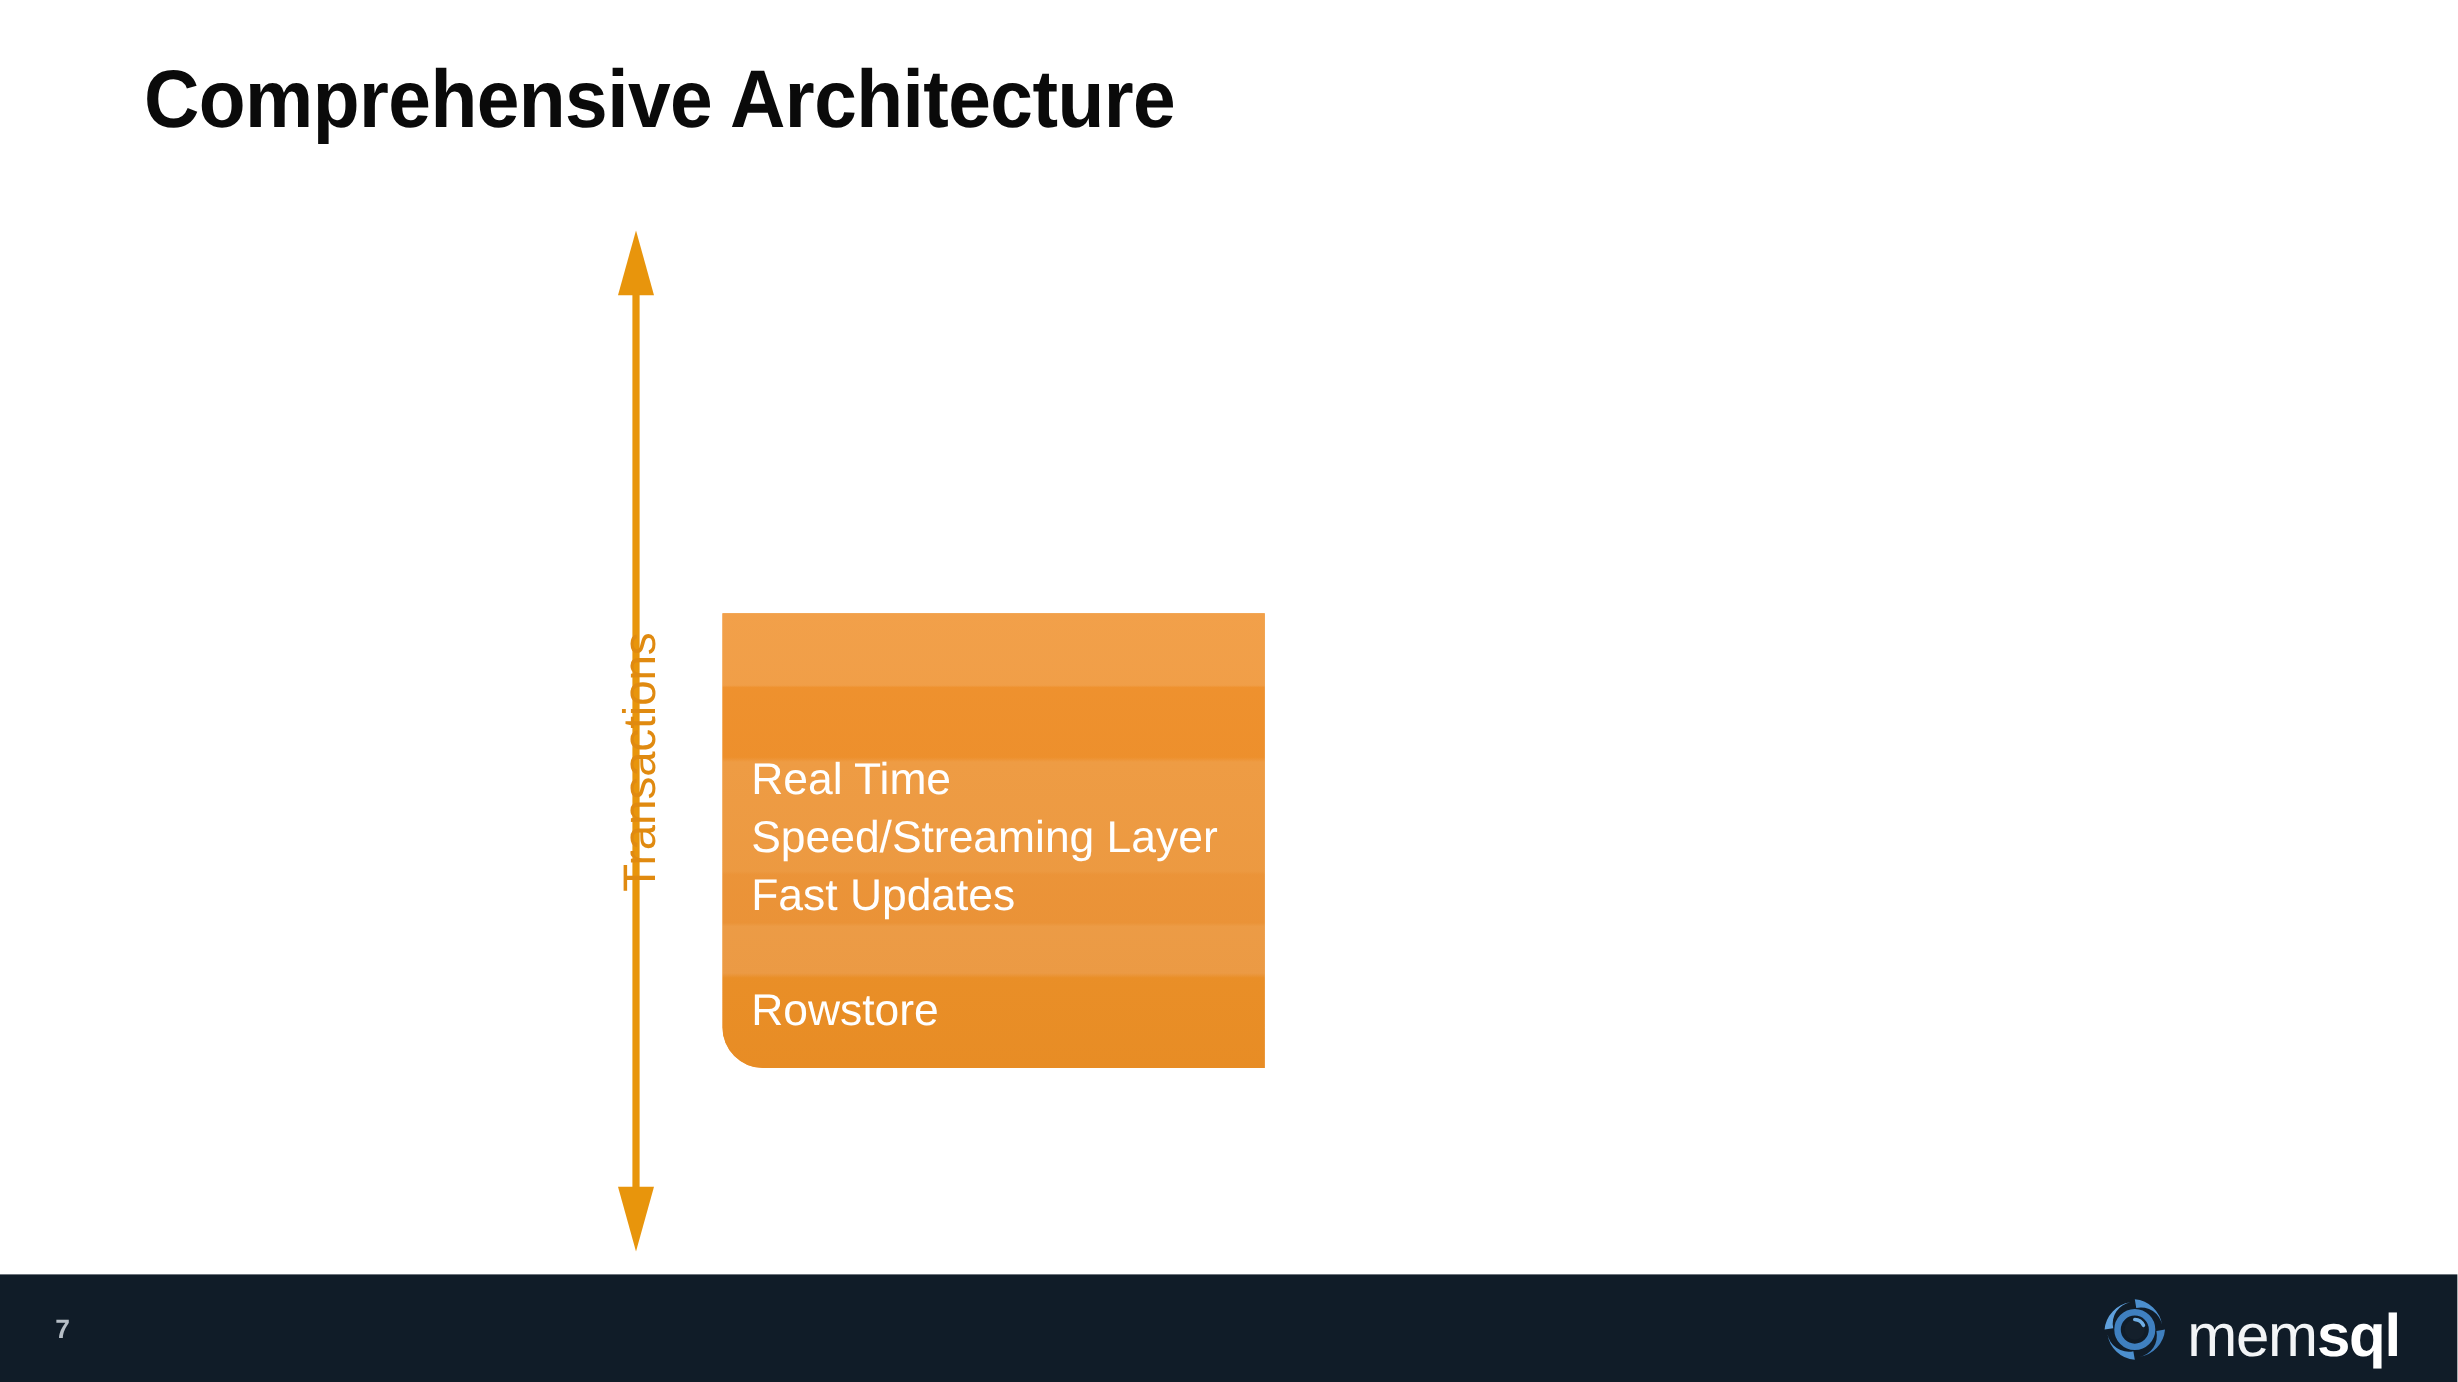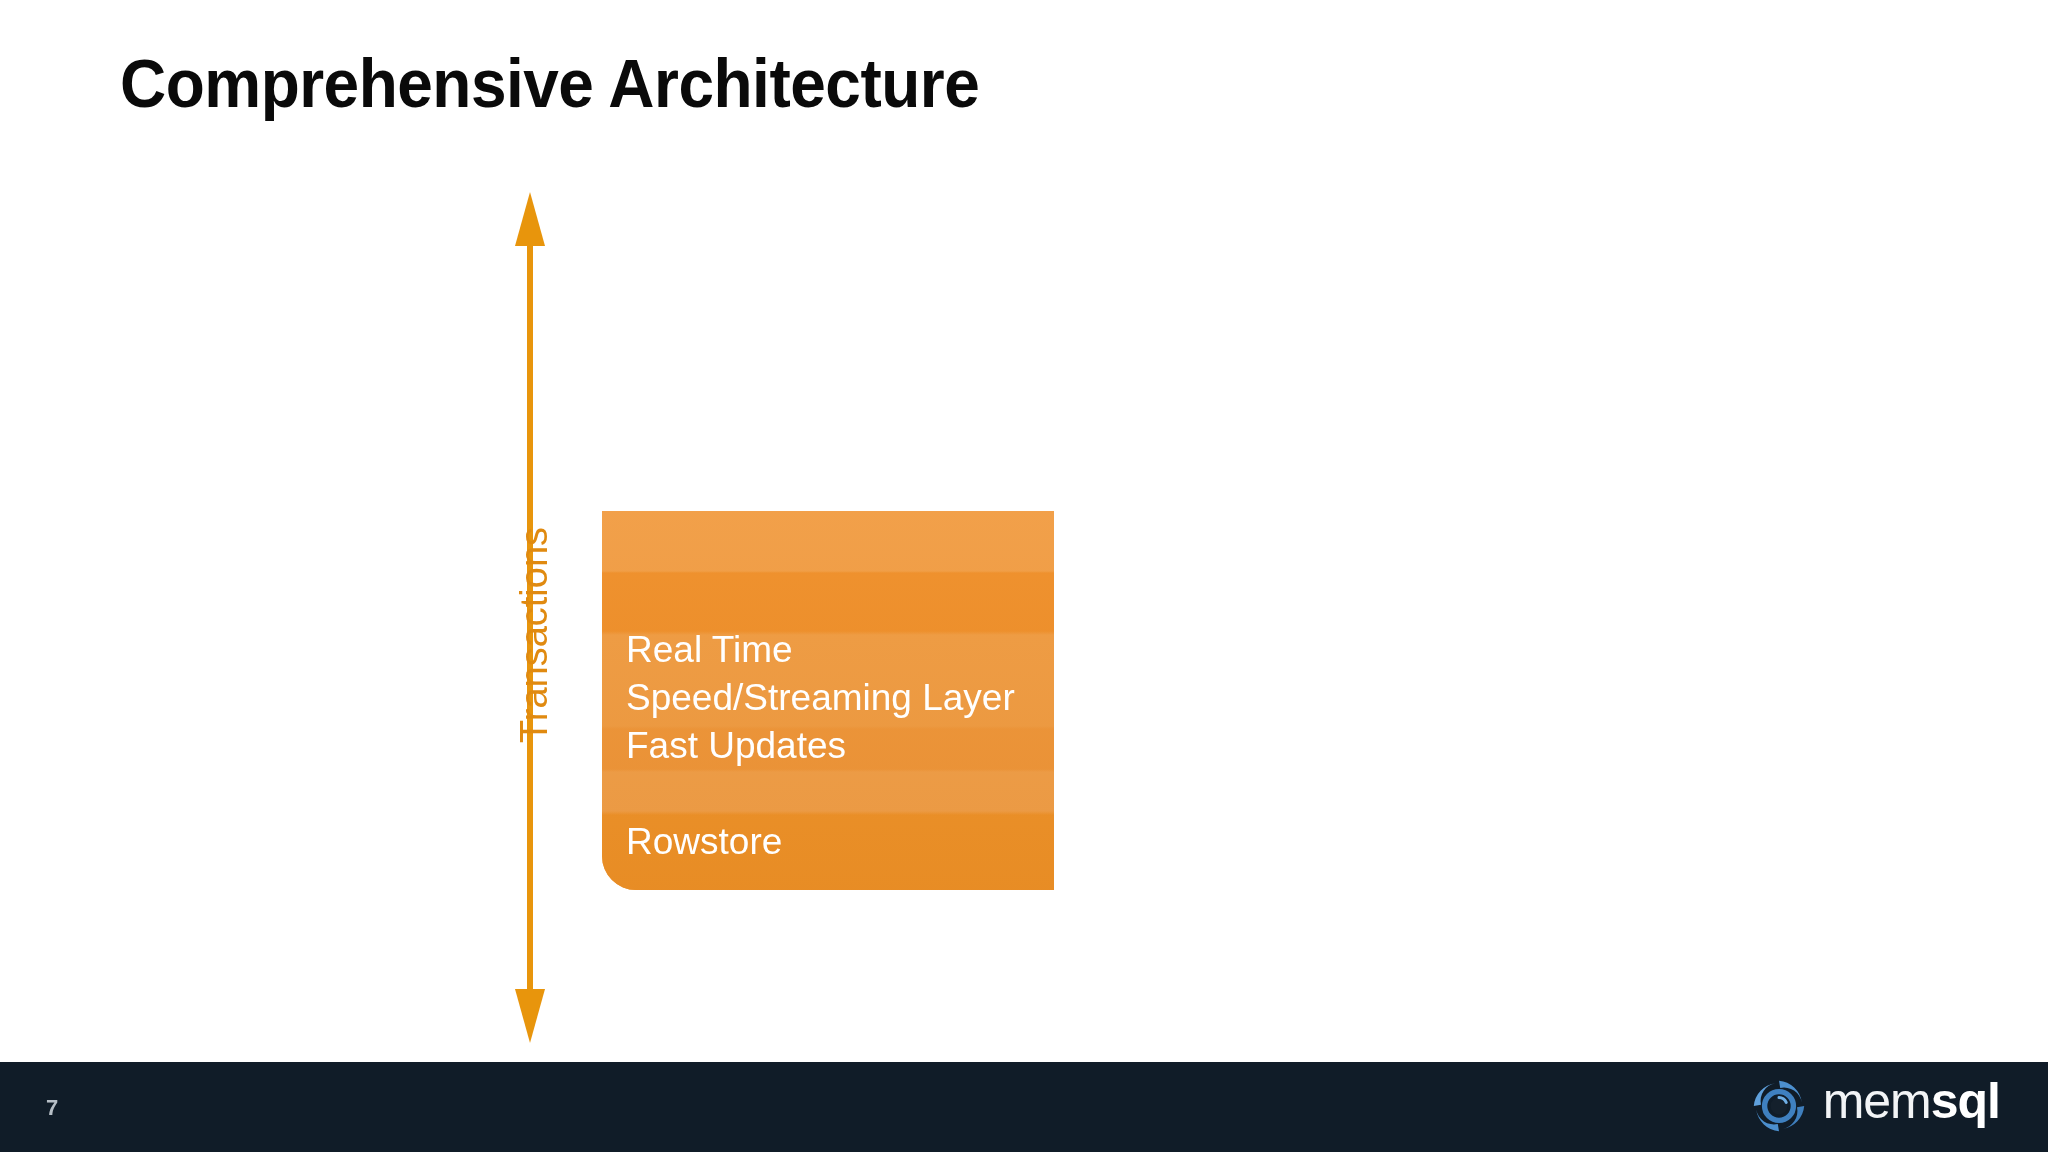--- a/index.html
+++ b/index.html
@@ -130,21 +130,21 @@
     color: #B6BEC6;
     font-size: 22px;
     font-weight: bold;
   }
   #brand-logo {
     position: absolute;
     right: 48px;
     top: 14px;
     height: 62px;
     display: flex;
-    align-items: flex-start;
+    align-items: flex-end;
     gap: 14px;
   }
   #brand-wordmark {
     font-size: 50px;
     line-height: 50px;
     color: #ffffff;
     letter-spacing: -1px;
   }
   #brand-wordmark .thin { font-weight: 300; color: #F2F4F6; }
   #brand-wordmark .bold { font-weight: bold; color: #ffffff; }

